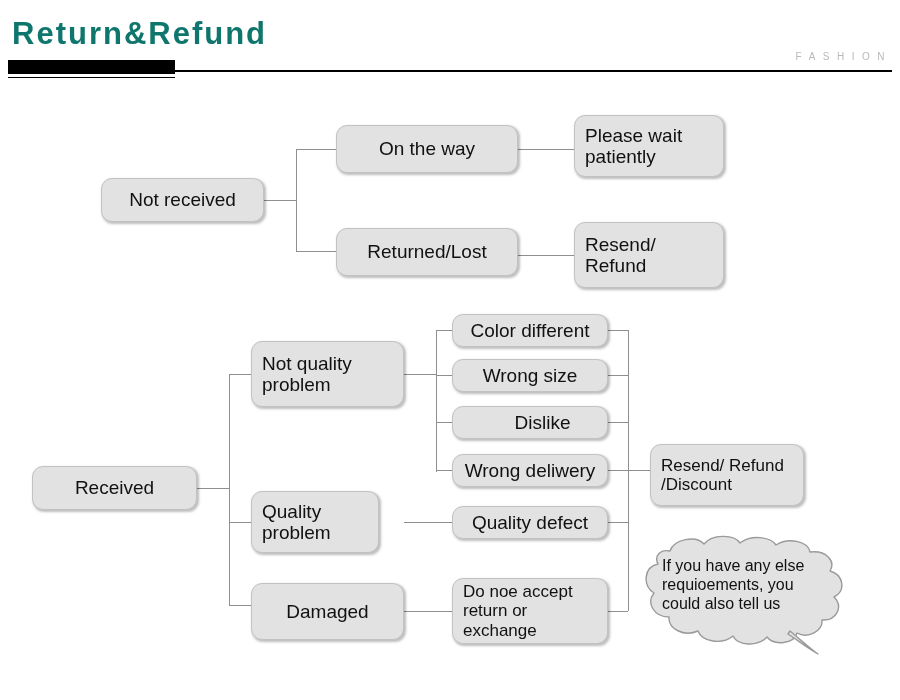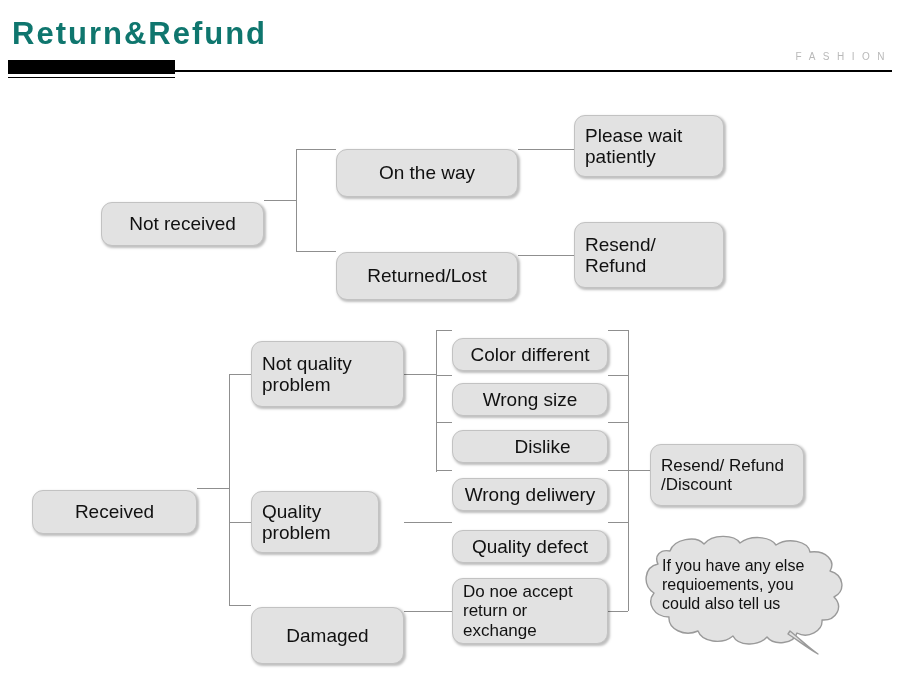--- a/index.html
+++ b/index.html
@@ -80,21 +80,21 @@
     border-radius: 11px;
     box-shadow: 1.5px 1.5px 2.5px rgba(0,0,0,0.26);
     color: #111111;
     font-size: 19px;
     line-height: 1.13;
     display: flex;
     align-items: center;
     padding: 2px 10px;
     white-space: pre-line;
   }
-  .node.center { justify-content: center; text-align: center; margin-top: 24px; }
+  .node.center { justify-content: center; text-align: center; }
   .node.left   { justify-content: flex-start; text-align: left; }
   .node.small  { font-size: 17px; }
 
   
   .ln {
     position: absolute;
     background: #8f8f8f;
   }
   .ln.h { height: 1px; }
   .ln.v { width: 1px; }

